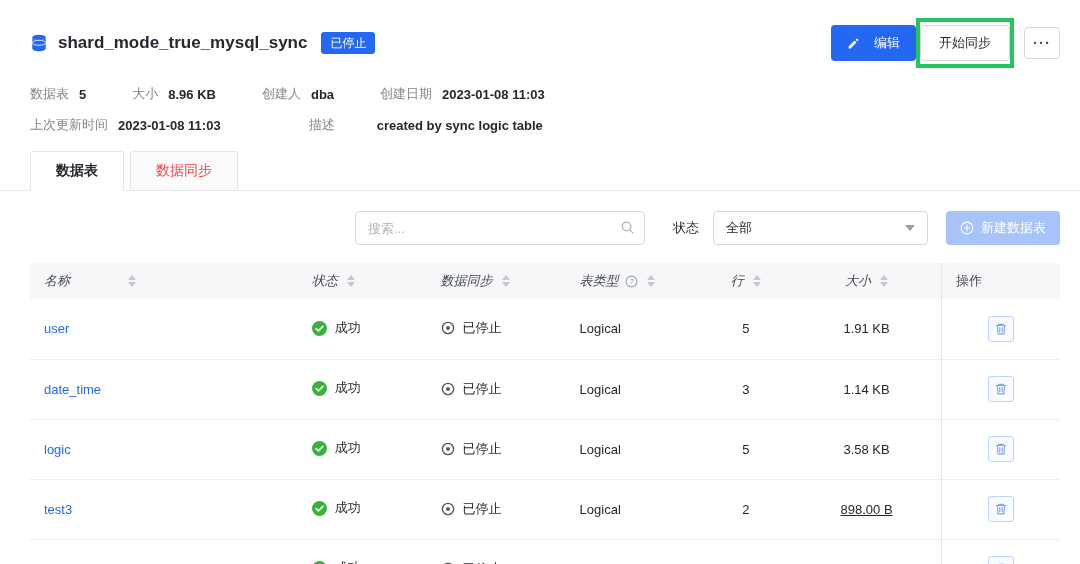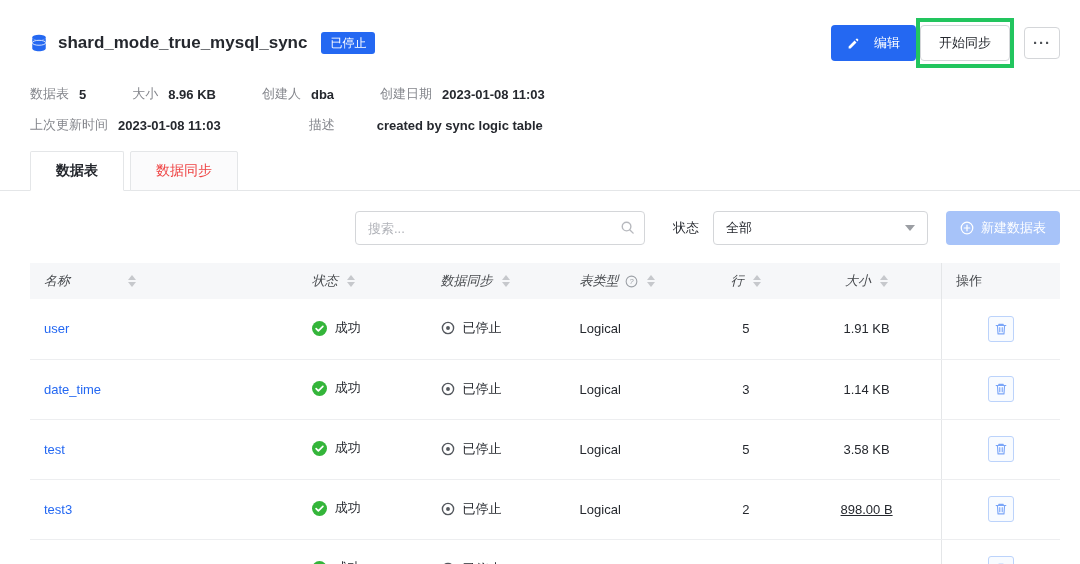--- a/index.html
+++ b/index.html
@@ -308,21 +308,21 @@
           <path d="M2.5 4h11"></path>
                   <path d="M5.5 4V2.7h5V4"></path>
           <path d="M3.9 4l.7 9.6h6.8L12.1 4"></path>
                   <path d="M6.6 6.5v4.6M9.4 6.5v4.6"></path>
         </svg>
       </button>
     </td>
   </tr>
 
   <tr>
-    <td><a class="name-link">test</a></td>
+    <td><a class="name-link">logic</a></td>
     <td>
       <span class="cell-flex">
         <svg width="15" height="15" viewBox="0 0 16 16">
           <circle cx="8" cy="8" r="8" fill="#34b53a"></circle>
           <path d="M4.4 8.2l2.4 2.4 4.8-4.8" stroke="#fff" stroke-width="1.8" fill="none" stroke-linecap="round" stroke-linejoin="round"></path>
         </svg>
         <span>成功</span>
       </span>
     </td>
     <td>

